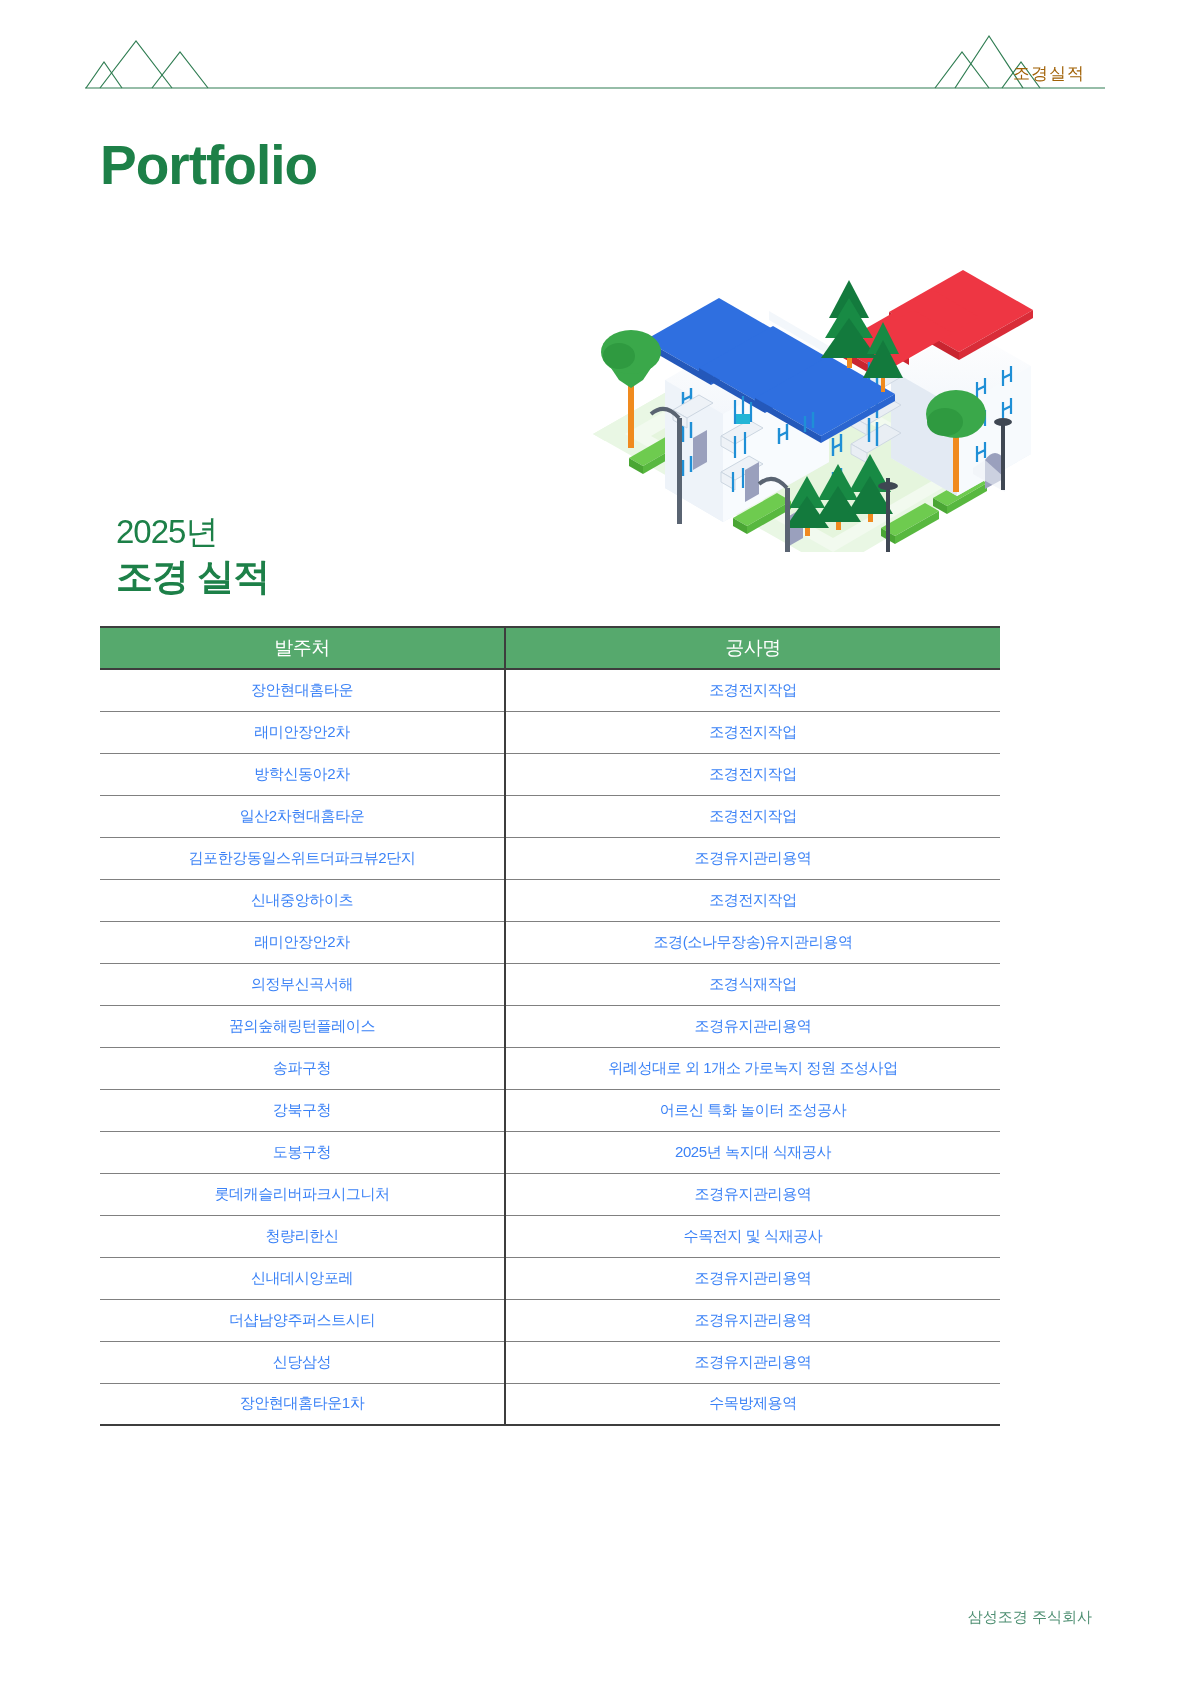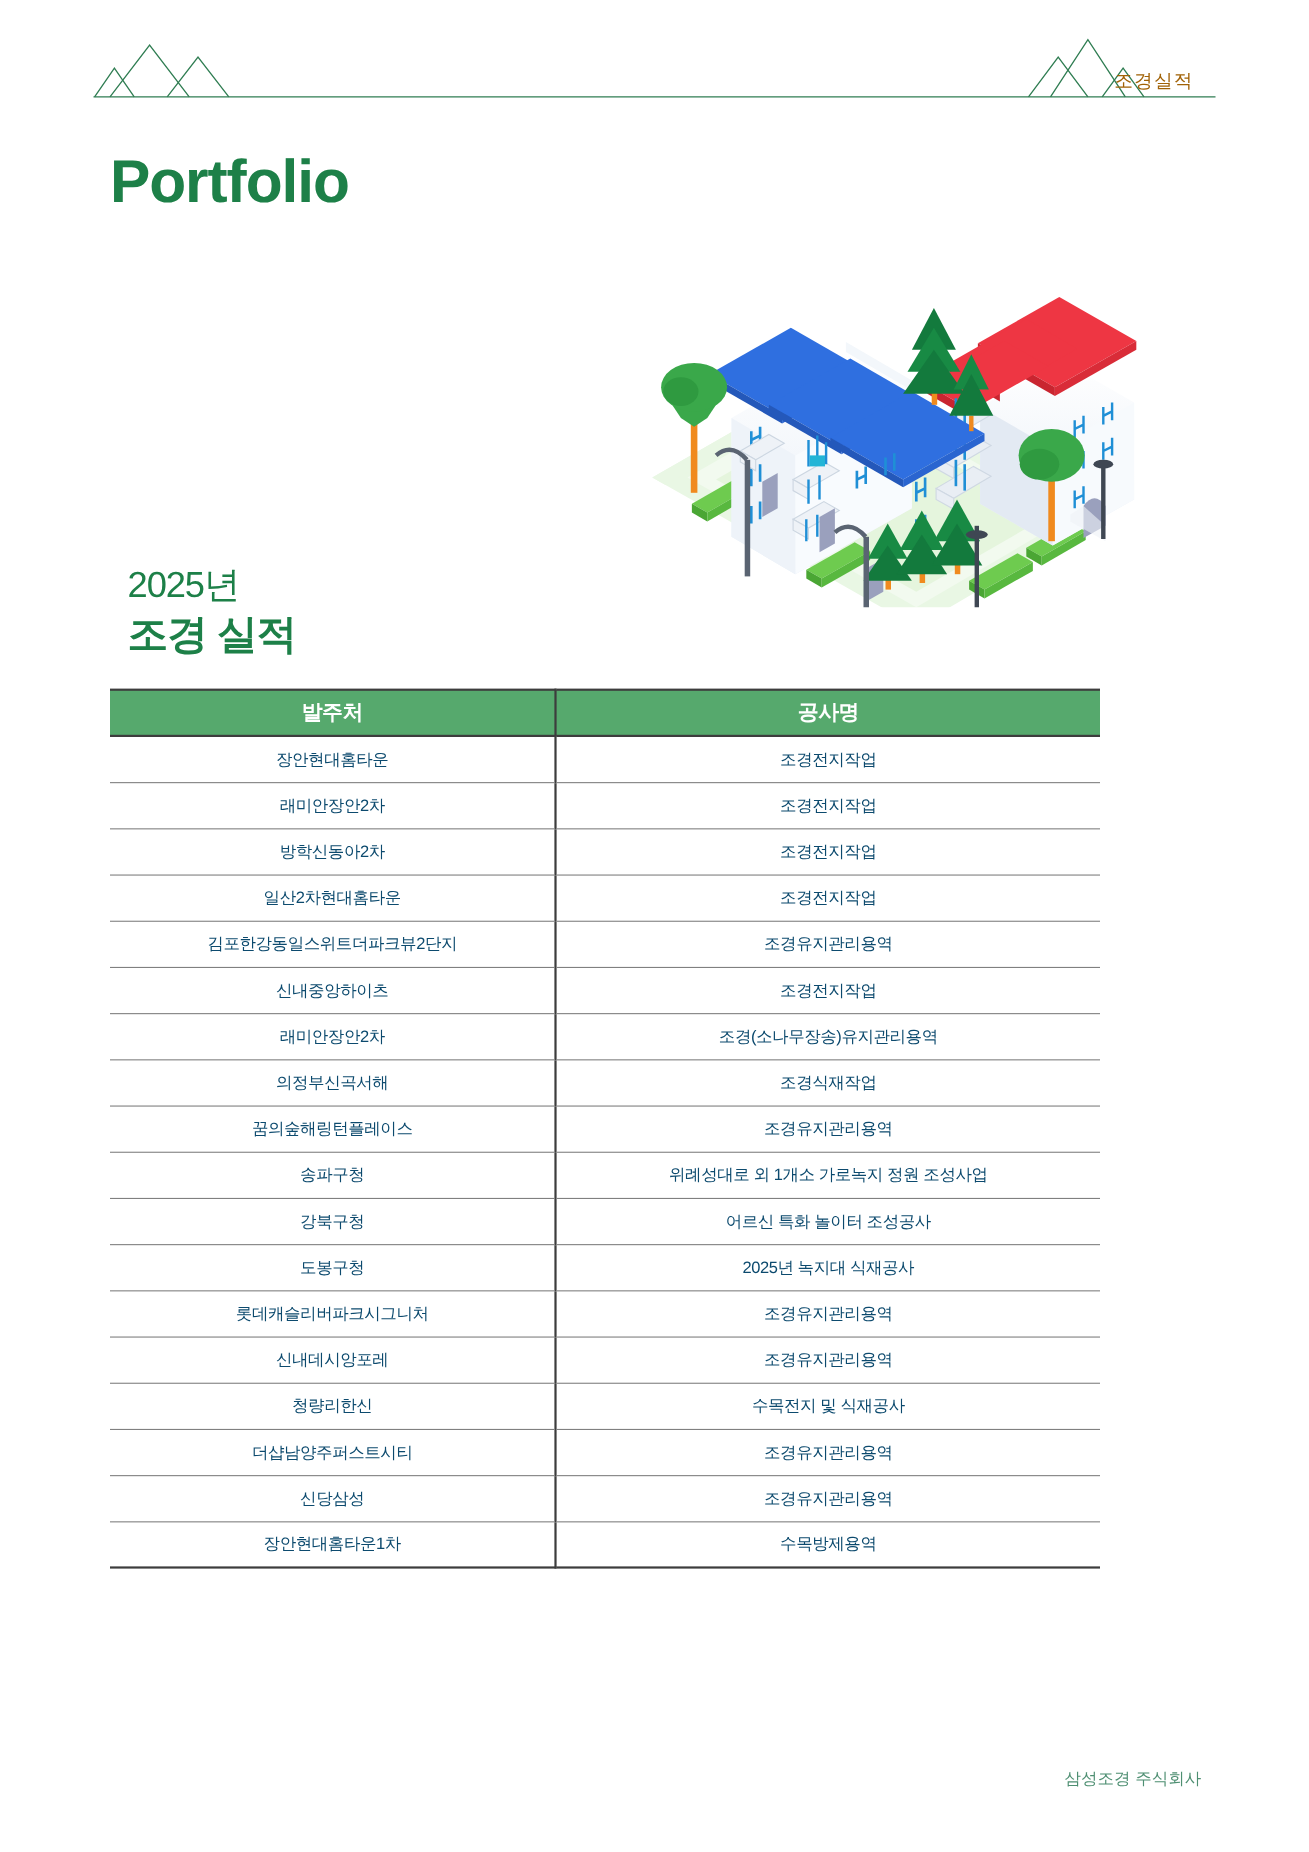--- a/index.html
+++ b/index.html
@@ -42,33 +42,33 @@
 
   
   .tbl-wrap { position:absolute; left:100px; top:626px; width:900px; }
   table.portfolio {
     width:900px; border-collapse:collapse;
     table-layout:fixed;
   }
   table.portfolio thead th {
     background:#56a96d;
     color:#ffffff;
-    font-size:19px; font-weight:700;
+    font-size:19px; font-weight:400;
     height:42px;
     text-align:center;
     border-top:2px solid #3d3d3d;
     border-bottom:2px solid #3d3d3d;
     letter-spacing:-0.5px;
   }
   table.portfolio thead th.left-col { border-right:2px solid #3d3d3d; width:405px; }
   table.portfolio tbody td {
     height:42px;
     text-align:center;
     font-size:15px;
-    color:#0c4a6e;
+    color:#3b82f6;
     border-bottom:1px solid #808080;
     letter-spacing:-0.4px;
     white-space:nowrap;
   }
   table.portfolio tbody td.left-col { border-right:2px solid #3d3d3d; width:405px; }
   table.portfolio tbody tr:last-child td { border-bottom:2px solid #3d3d3d; }
 
   
   .footer-note {
     position:absolute; right:98px; top:1608px;
@@ -366,26 +366,26 @@
           </tr>
           <tr>
             <td class="left-col">도봉구청</td>
             <td>2025년 녹지대 식재공사</td>
           </tr>
           <tr>
             <td class="left-col">롯데캐슬리버파크시그니처</td>
             <td>조경유지관리용역</td>
           </tr>
           <tr>
-            <td class="left-col">신내데시앙포레</td>
-            <td>조경유지관리용역</td>
-          </tr>
-          <tr>
             <td class="left-col">청량리한신</td>
             <td>수목전지 및 식재공사</td>
+          </tr>
+          <tr>
+            <td class="left-col">신내데시앙포레</td>
+            <td>조경유지관리용역</td>
           </tr>
           <tr>
             <td class="left-col">더샵남양주퍼스트시티</td>
             <td>조경유지관리용역</td>
           </tr>
           <tr>
             <td class="left-col">신당삼성</td>
             <td>조경유지관리용역</td>
           </tr>
           <tr>

